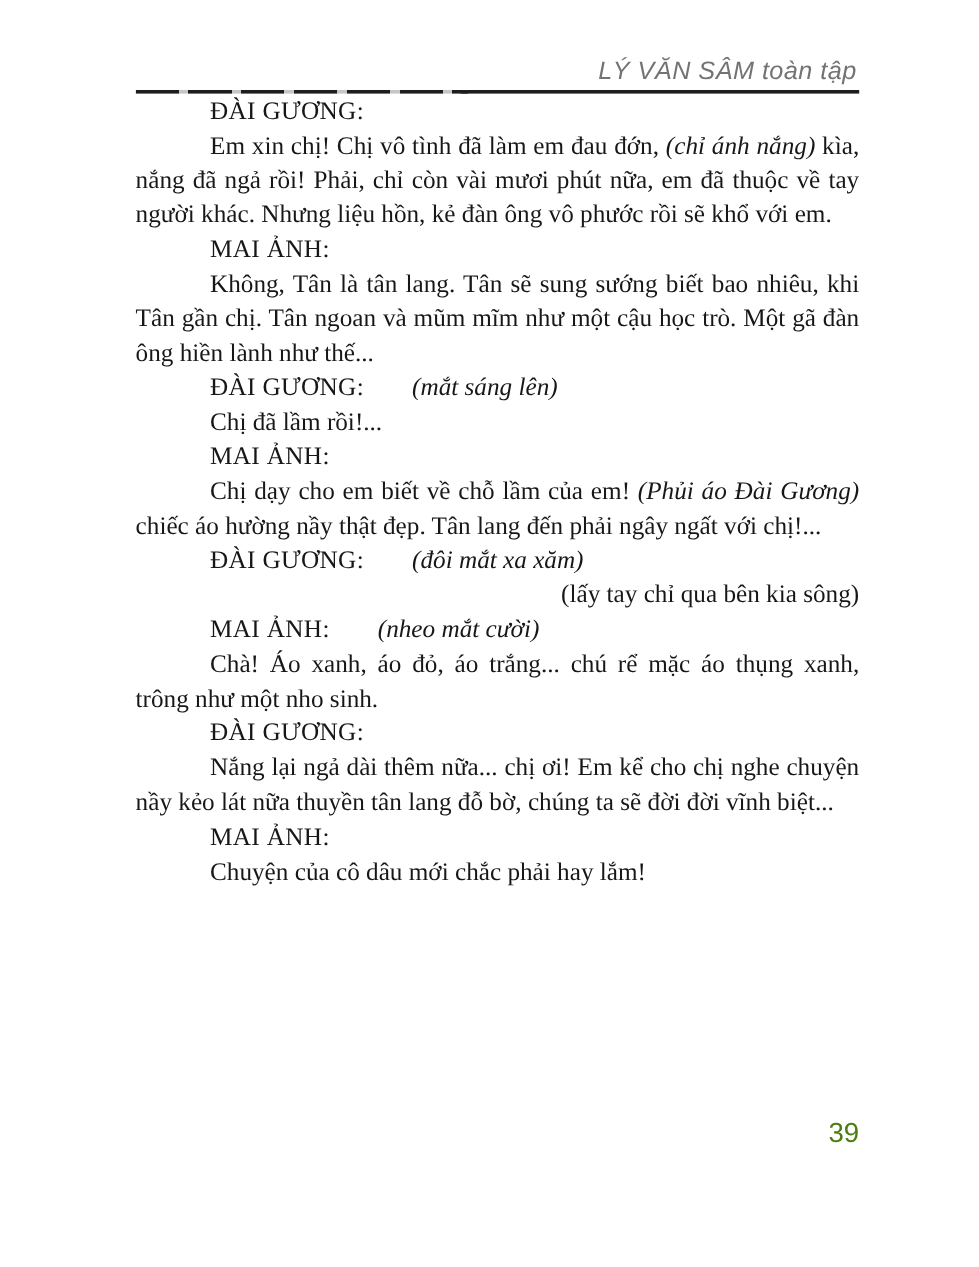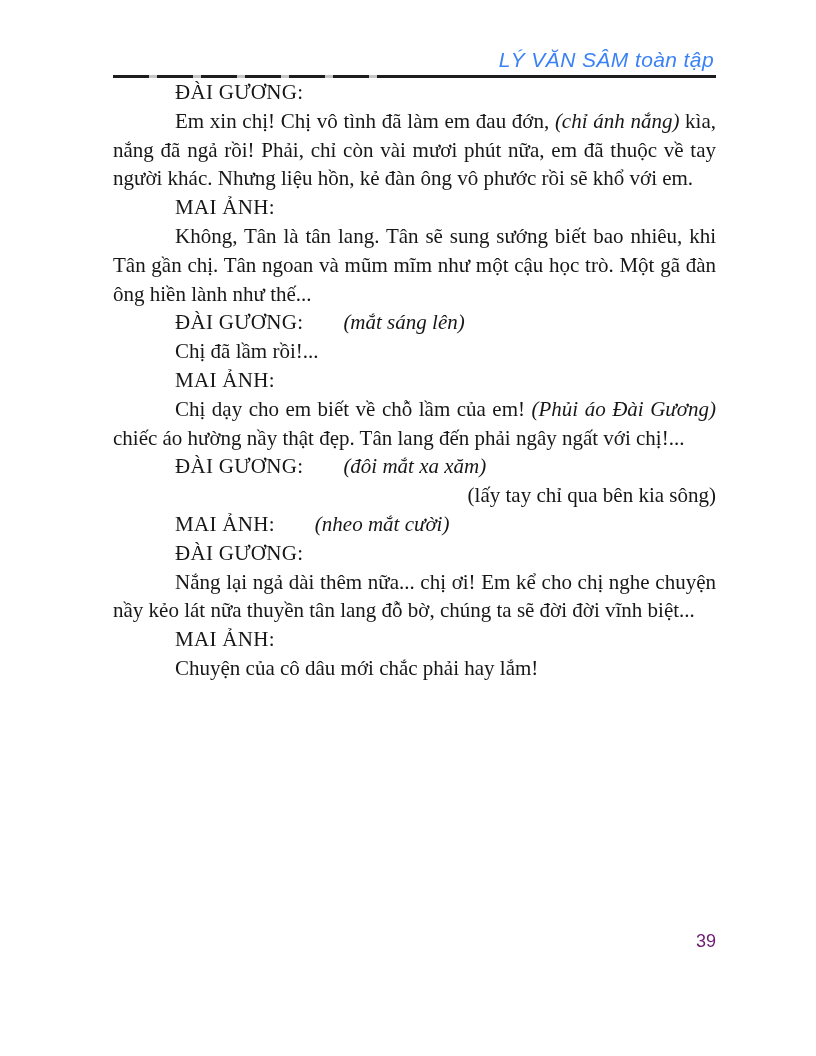--- a/index.html
+++ b/index.html
@@ -14,21 +14,21 @@
     color:#171717;
     overflow:hidden;
   }
   .header-title{
     text-align:right;
     font-family:"Liberation Sans", sans-serif;
     font-style:italic;
     font-size:21px;
     line-height:23px;
     letter-spacing:.4px;
-    color:#3b82f6;
+    color:#737373;
     padding-right:2px;
     white-space:nowrap;
   }
   .rule{
     margin-top:4px;
     height:3px;
     position:relative;
   }
   .rule::before{
     content:"";position:absolute;left:0;top:0;height:2.6px;width:46%;
@@ -62,22 +62,22 @@
   .direction{
     padding-left:105px;
     text-align:right;
   }
   .it{font-style:italic;}
   .page-number{
     position:absolute;
     top:931px;
     right:100px;
     font-family:"Liberation Sans", sans-serif;
-    font-size:18px;
-    color:#701a75;
+    font-size:23px;
+    color:#4d7c0f;
   }
 </style>
 </head>
 <body>
 
 <div class="page">
   <div>
     <div class="header-title">LÝ VĂN SÂM toàn tập</div>
     <div class="rule"></div>
   </div>
@@ -87,20 +87,21 @@
       <p class="para"><span>Em xin chị! Chị vô tình đã làm em đau đớn, </span><span class="it">(chỉ ánh nắng)</span><span> kìa, nắng đã ngả rồi! Phải, chỉ còn vài mươi phút nữa, em đã thuộc về tay người khác. Nhưng liệu hồn, kẻ đàn ông vô phước rồi sẽ khổ với em.</span></p>
       <p class="speaker"><span class="sp-name">MAI ẢNH:</span></p>
       <p class="para"><span>Không, Tân là tân lang. Tân sẽ sung sướng biết bao nhiêu, khi Tân gần chị. Tân ngoan và mũm mĩm như một cậu học trò. Một gã đàn ông hiền lành như thế...</span></p>
       <p class="speaker"><span class="sp-name">ĐÀI GƯƠNG:</span><span class="sp-dir">(mắt sáng lên)</span></p>
       <p class="para"><span>Chị đã lầm rồi!...</span></p>
       <p class="speaker"><span class="sp-name">MAI ẢNH:</span></p>
       <p class="para"><span>Chị dạy cho em biết về chỗ lầm của em! </span><span class="it">(Phủi áo Đài Gương)</span><span> chiếc áo hường nầy thật đẹp. Tân lang đến phải ngây ngất với chị!...</span></p>
       <p class="speaker"><span class="sp-name">ĐÀI GƯƠNG:</span><span class="sp-dir">(đôi mắt xa xăm)</span></p>
       <p class="direction">(lấy tay chỉ qua bên kia sông)</p>
       <p class="speaker"><span class="sp-name">MAI ẢNH:</span><span class="sp-dir">(nheo mắt cười)</span></p>
+      <p class="para"><span>Chà! Áo xanh, áo đỏ, áo trắng... chú rể mặc áo thụng xanh, trông như một nho sinh.</span></p>
       <p class="speaker"><span class="sp-name">ĐÀI GƯƠNG:</span></p>
       <p class="para"><span>Nắng lại ngả dài thêm nữa... chị ơi! Em kể cho chị nghe chuyện nầy kẻo lát nữa thuyền tân lang đỗ bờ, chúng ta sẽ đời đời vĩnh biệt...</span></p>
       <p class="speaker"><span class="sp-name">MAI ẢNH:</span></p>
       <p class="para"><span>Chuyện của cô dâu mới chắc phải hay lắm!</span></p>
     </div>
 
   <div class="page-number">39</div>
 </div>
 
 </body></html>

